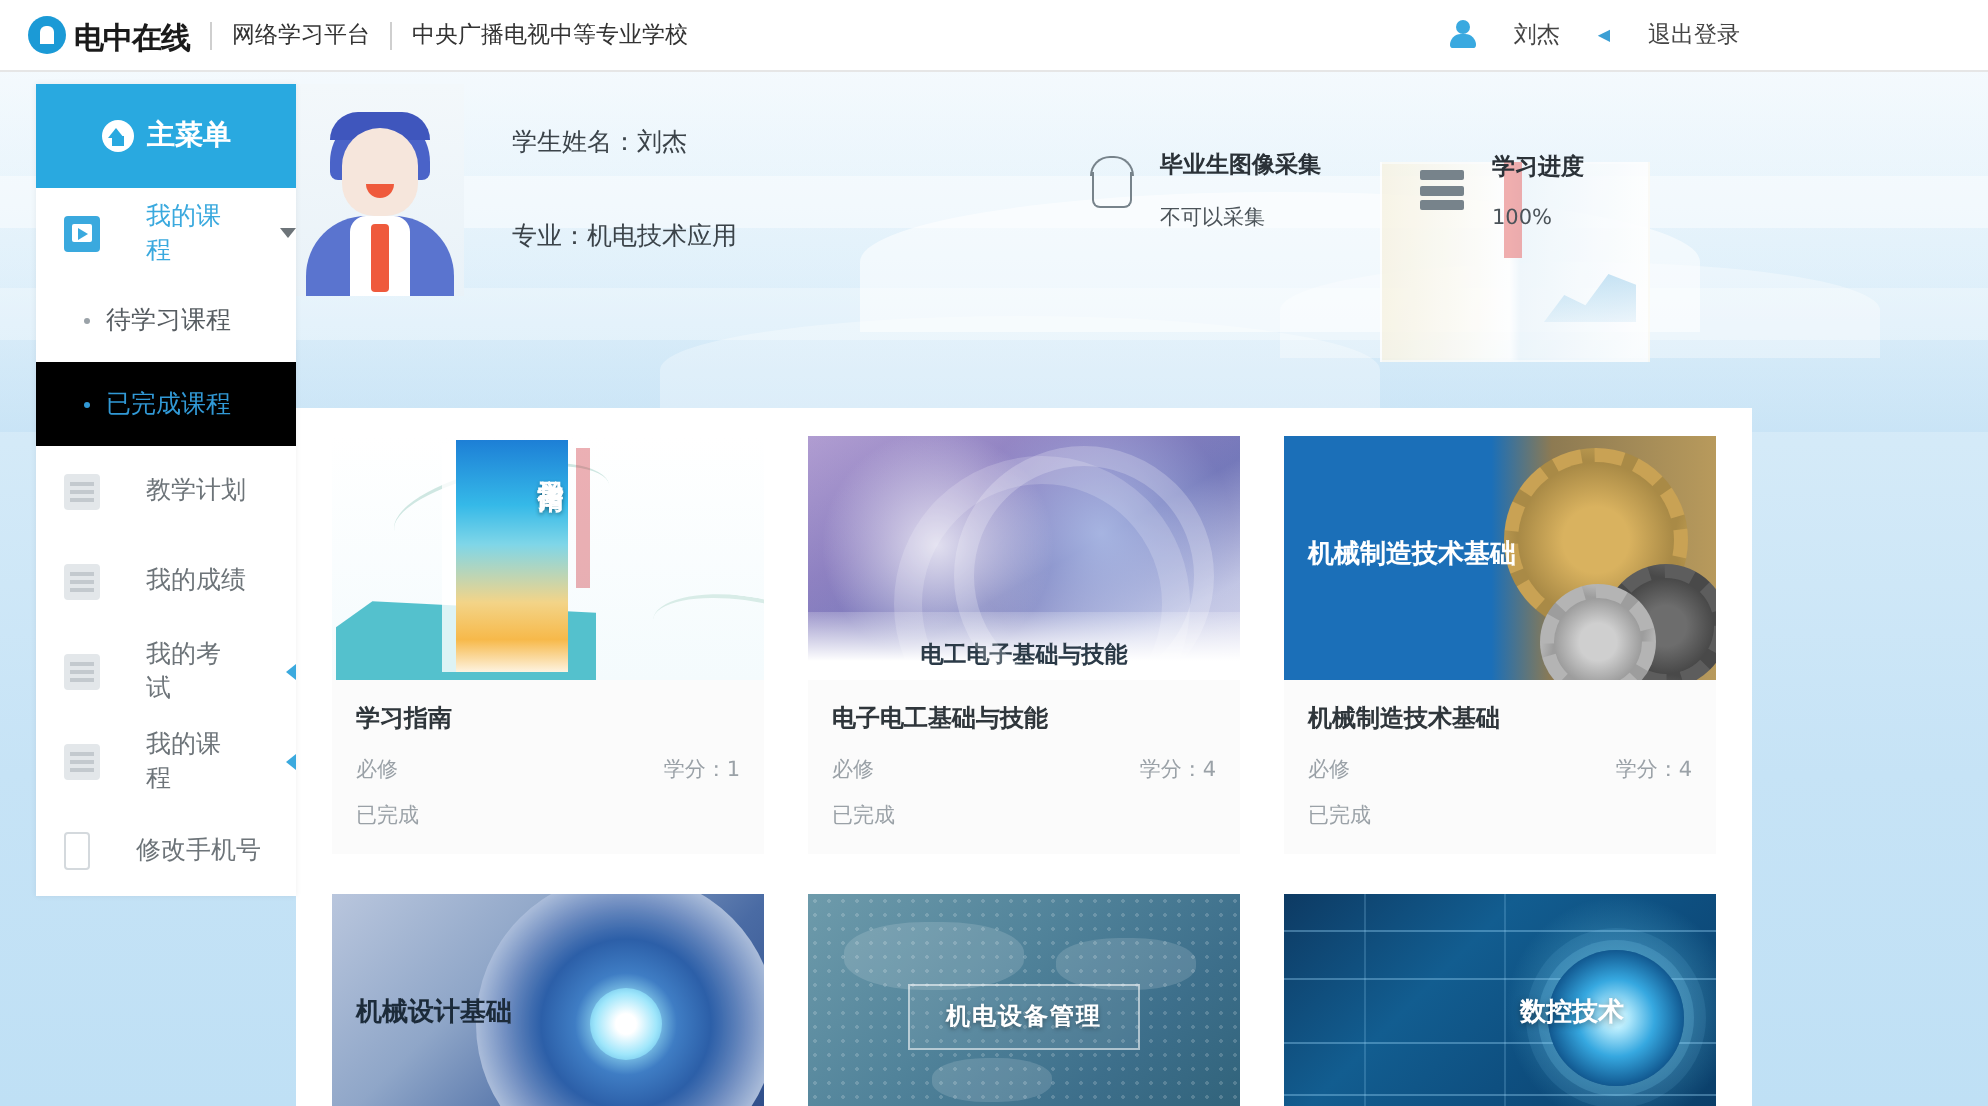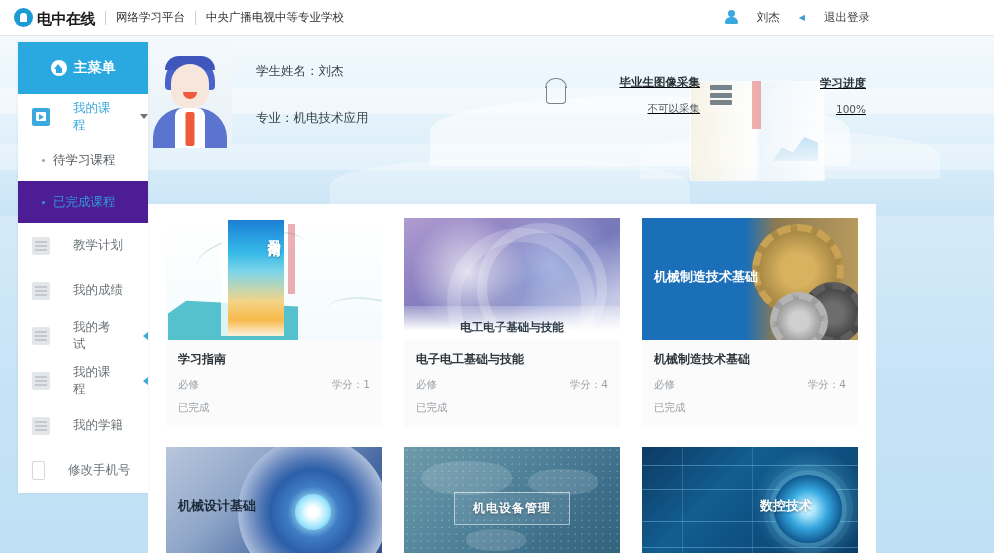--- a/index.html
+++ b/index.html
@@ -165,21 +165,21 @@
   }
   .side-item.primary { color: #3aa9de; font-weight: normal; }
   .side-sub {
     height: 42px;
     padding-left: 24px;
     font-size: 12.5px;
     display: flex; align-items: center;
     color: #565c61; cursor: pointer;
     gap: 8px;
   }
-  .side-sub.active { background: #4c1d95; color: #3199d6; text-align: center; }
+  .side-sub.active { background: #000000; color: #3199d6; text-align: center; }
   .dot {
     width: 3px; height: 3px; border-radius: 50%; background: #9aa2a8; flex: none;
   }
   .side-sub.active .dot { background: #3199d6; }
   .sq-ico {
     width: 18px; height: 18px; flex: none;
     background: #e3e7ea; border-radius: 2px;
     position: relative;
   }
   .sq-ico::before {
@@ -244,21 +244,21 @@
     flex: 1;
     padding-left: 24px;
     display: flex; flex-direction: column; justify-content: center;
     gap: 30px;
     font-size: 12.5px; color: #3b4349;
   }
   .stu-stats {
     display: flex; align-items: center; gap: 10px;
     padding-right: 10px;
   }
-  .stat-block { text-align: right; width: 120px; text-decoration: underline; }
+  .stat-block { text-align: left; width: 120px; }
   .stat-title { font-size: 11.5px; color: #2b3238; font-weight: bold; }
   .stat-val { font-size: 10.5px; color: #4b5359; margin-top: 12px; }
   .stat-ico-basket {
     width: 20px; height: 18px;
     border: 1.6px solid #77838b;
     border-top: none;
     border-radius: 0 0 4px 4px;
     position: relative;
     margin-right: 4px;
     flex: none;
@@ -541,24 +541,20 @@
       <span>我的考试</span>
       <span class="caret-left"></span>
     </div>
 
     <div class="side-item">
       <span class="sq-ico"></span>
       <span>我的课程</span>
       <span class="caret-left"></span>
     </div>
 
-    <div class="side-item">
-      <span class="sq-ico"></span>
-      <span>我的学籍</span>
-    </div>
 
     <div class="side-item">
       <span class="sq-ico phone"></span>
       <span>修改手机号</span>
     </div>
   </div>
 
   <div class="stu-header">
     <div class="stu-photo">
       <div class="face hair"></div>

